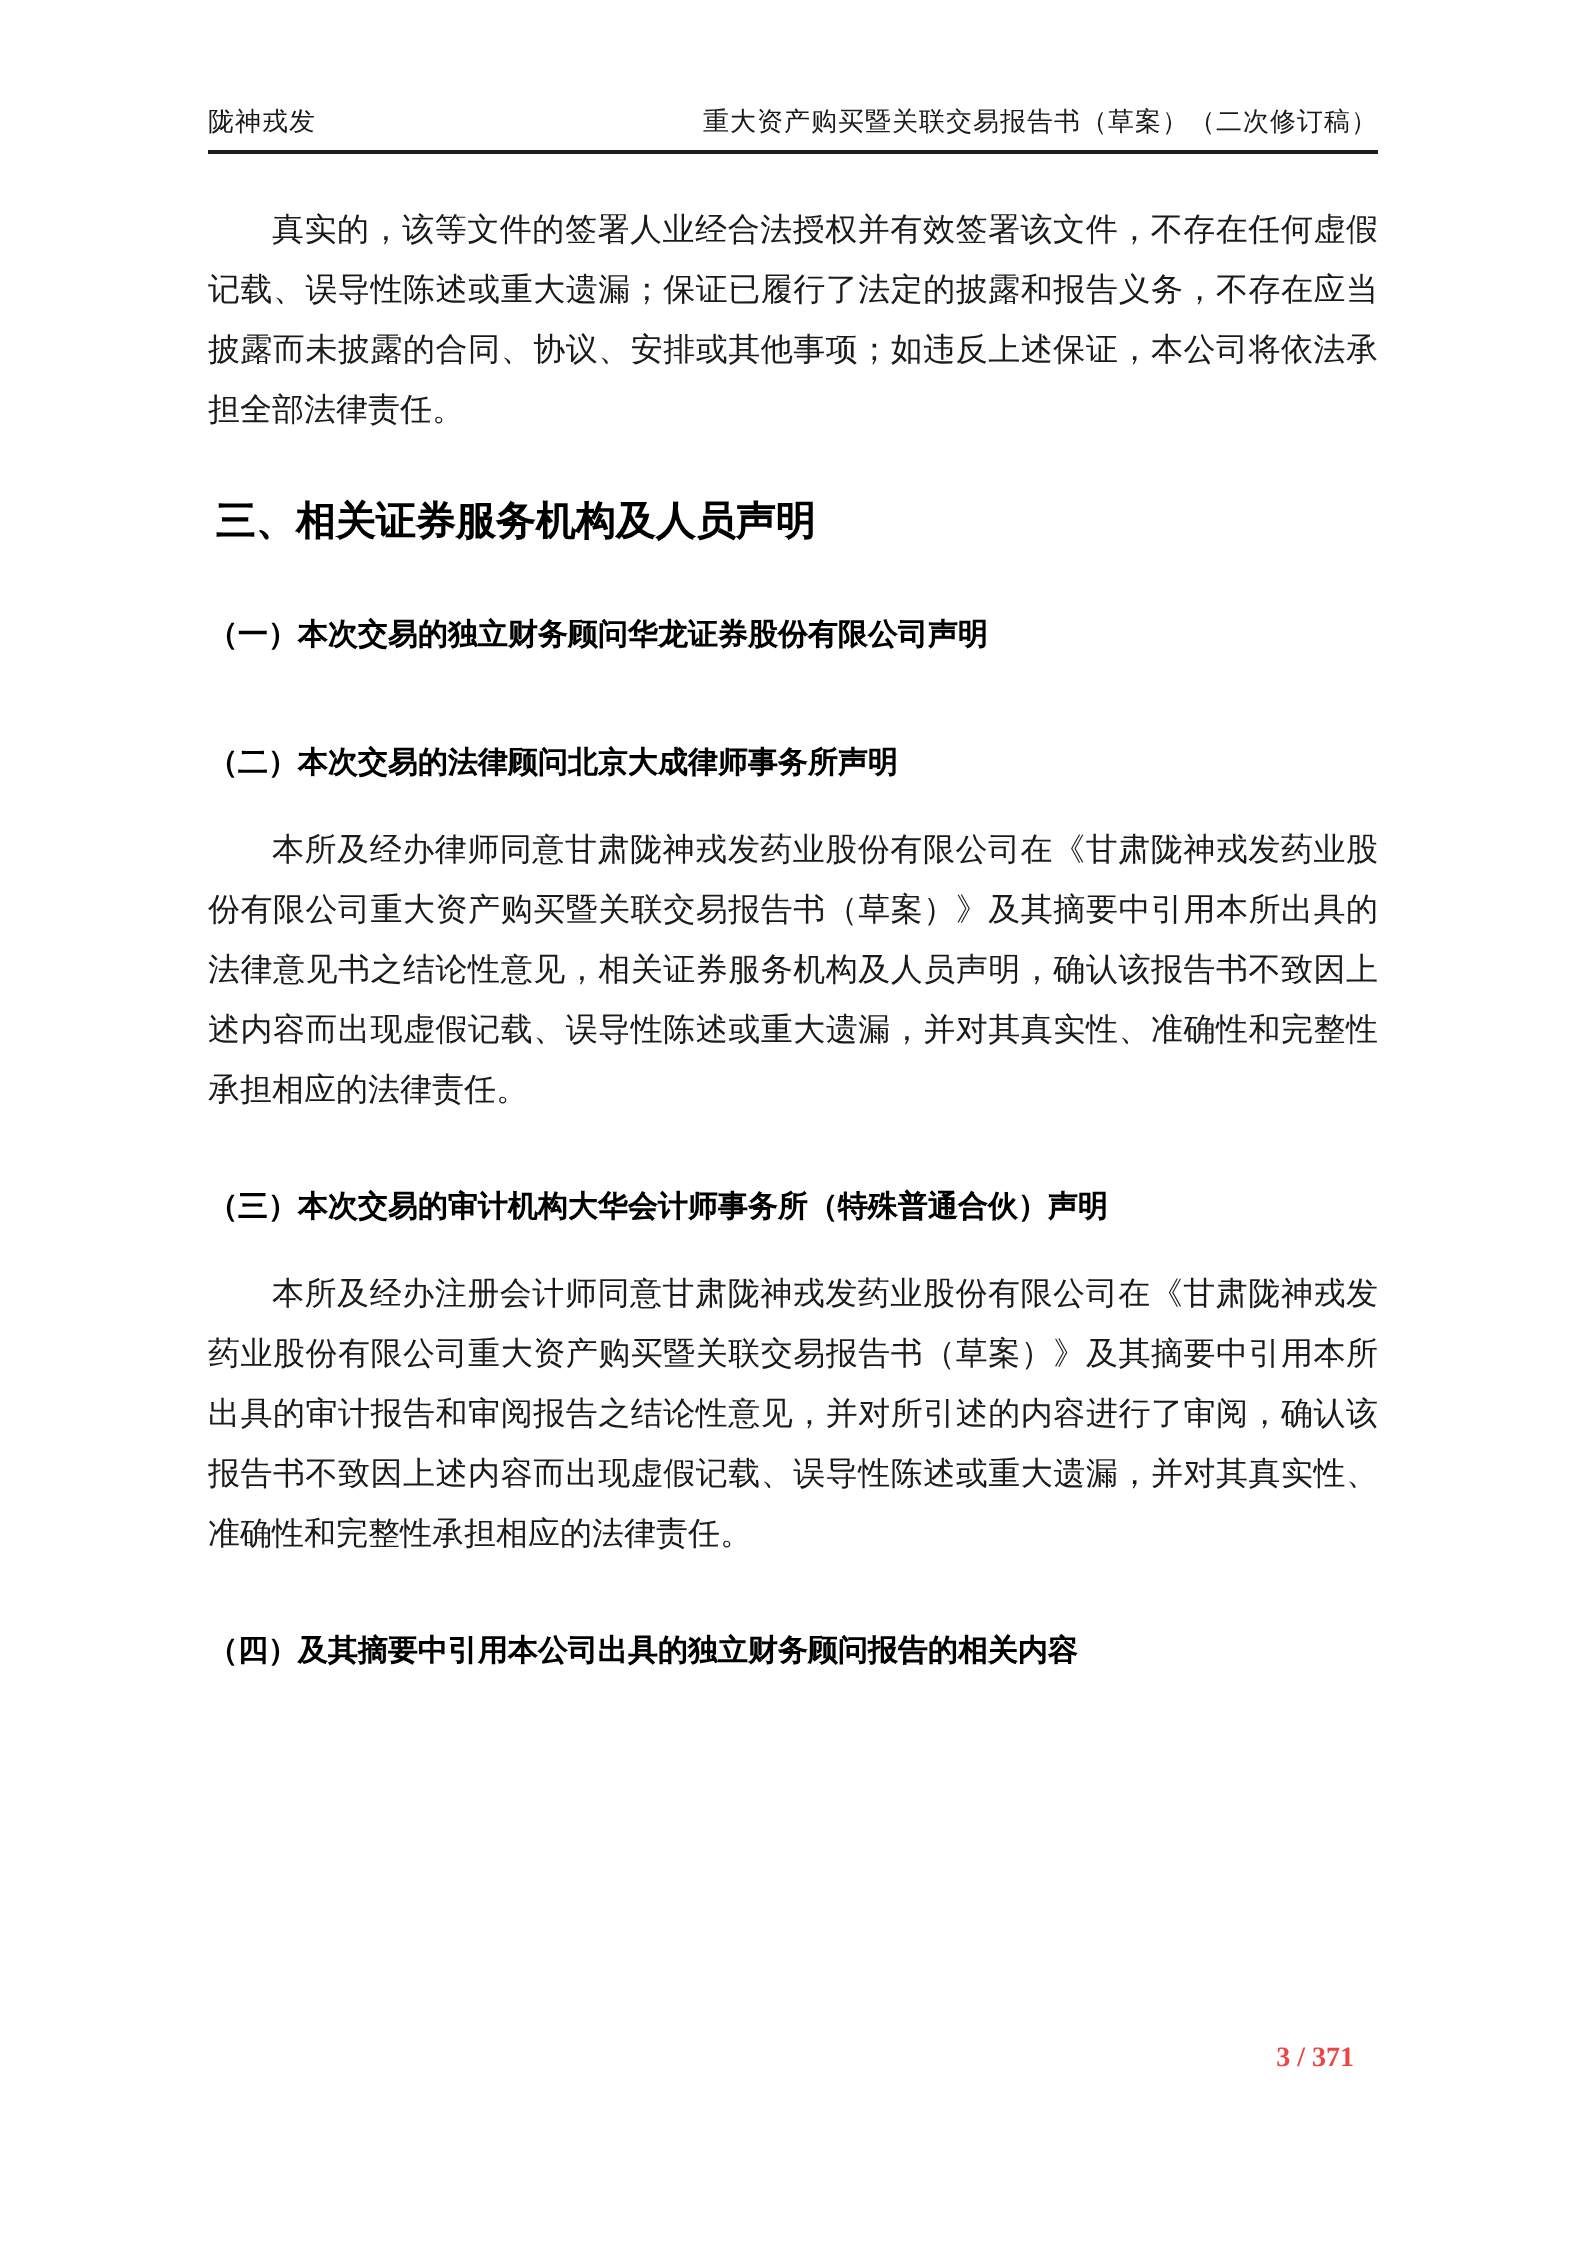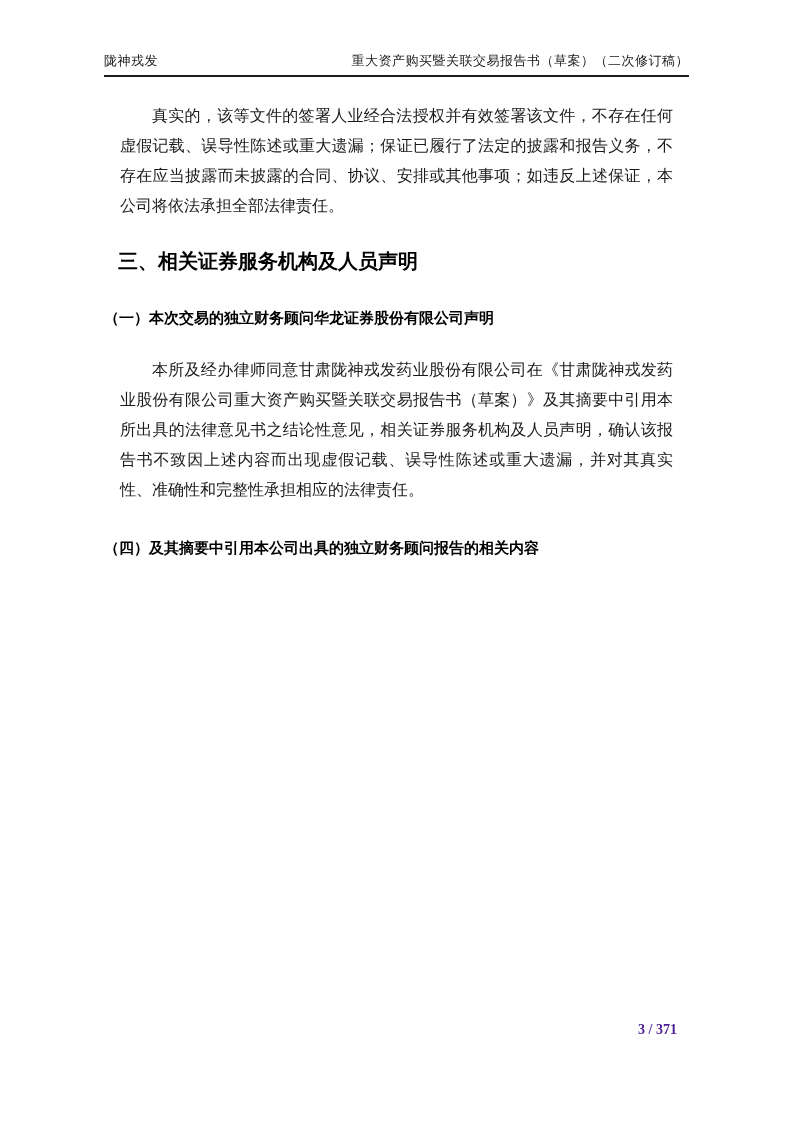--- a/index.html
+++ b/index.html
@@ -32,71 +32,74 @@
     padding-bottom: 5px;
     border-bottom: 2px solid #1c1c1c;
   }
   .running-header .hdr-left { white-space: nowrap; }
   .running-header .hdr-right { white-space: nowrap; font-family: Liberation Mono, monospace; }
   p.body-text {
     font-size: 16px;
     line-height: 30px;
     text-align: justify;
     text-indent: 2em;
-    margin: 16px;
+    margin: 0;
     word-break: break-all;
   }
   p.intro {
     margin-top: 24px;
   }
   h1.section-title {
     font-family: "Liberation Sans", sans-serif;
     font-weight: bold;
     font-size: 20px;
     line-height: 1.4;
-    margin: 26px 0 10px 14px;
+    margin: 26px 0 10px 4px;
     color: #000;
   }
   h2.subsection-title {
     font-family: "Liberation Sans", sans-serif;
     font-weight: bold;
     font-size: 15px;
     line-height: 42px;
     margin: 22px 0 8px 0;
     text-align: justify;
     color: #000;
   }
   .page-number {
     position: absolute;
     top: 1022px;
     right: 116px;
     font-family: "Liberation Serif", serif;
     font-weight: bold;
     font-size: 14px;
-    color: #4c1d95;
+    color: #ef4444;
   }
 </style>
 </head>
 <body>
 
 <div class="page">
   <div class="content">
 
     <header class="running-header">
       <span class="hdr-left">陇神戎发</span>
       <span class="hdr-right">重大资产购买暨关联交易报告书（草案）（二次修订稿）</span>
     </header>
 
     <p class="body-text intro">真实的，该等文件的签署人业经合法授权并有效签署该文件，不存在任何虚假记载、误导性陈述或重大遗漏；保证已履行了法定的披露和报告义务，不存在应当披露而未披露的合同、协议、安排或其他事项；如违反上述保证，本公司将依法承担全部法律责任。</p>
 
     <h1 class="section-title">三、相关证券服务机构及人员声明</h1>
 
     <h2 class="subsection-title">（一）本次交易的独立财务顾问华龙证券股份有限公司声明</h2>
 
+    <h2 class="subsection-title">（二）本次交易的法律顾问北京大成律师事务所声明</h2>
     <p class="body-text">本所及经办律师同意甘肃陇神戎发药业股份有限公司在《甘肃陇神戎发药业股份有限公司重大资产购买暨关联交易报告书（草案）》及其摘要中引用本所出具的法律意见书之结论性意见，相关证券服务机构及人员声明，确认该报告书不致因上述内容而出现虚假记载、误导性陈述或重大遗漏，并对其真实性、准确性和完整性承担相应的法律责任。</p>
 
+    <h2 class="subsection-title">（三）本次交易的审计机构大华会计师事务所（特殊普通合伙）声明</h2>
+    <p class="body-text">本所及经办注册会计师同意甘肃陇神戎发药业股份有限公司在《甘肃陇神戎发药业股份有限公司重大资产购买暨关联交易报告书（草案）》及其摘要中引用本所出具的审计报告和审阅报告之结论性意见，并对所引述的内容进行了审阅，确认该报告书不致因上述内容而出现虚假记载、误导性陈述或重大遗漏，并对其真实性、准确性和完整性承担相应的法律责任。</p>
 
     <h2 class="subsection-title">（四）及其摘要中引用本公司出具的独立财务顾问报告的相关内容</h2>
 
   </div>
 
   <div class="page-number">3 / 371</div>
 </div>
 
 </body></html>

